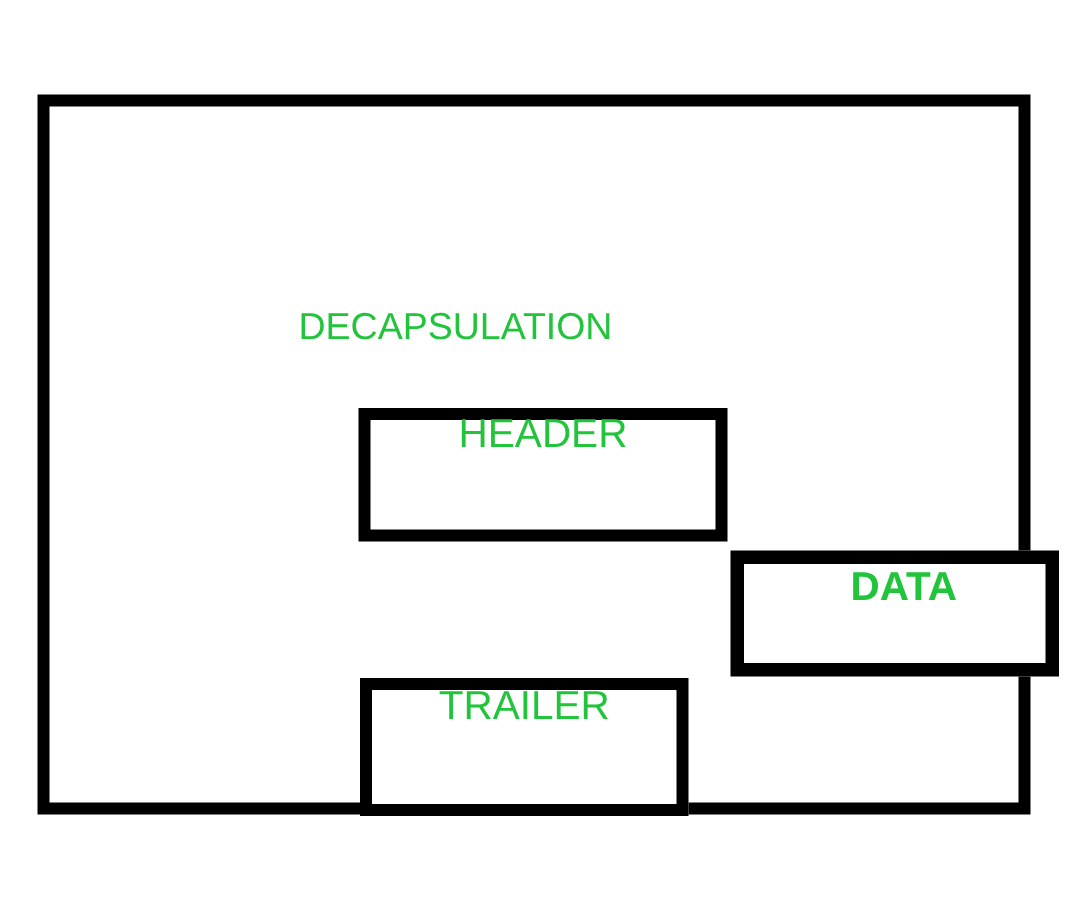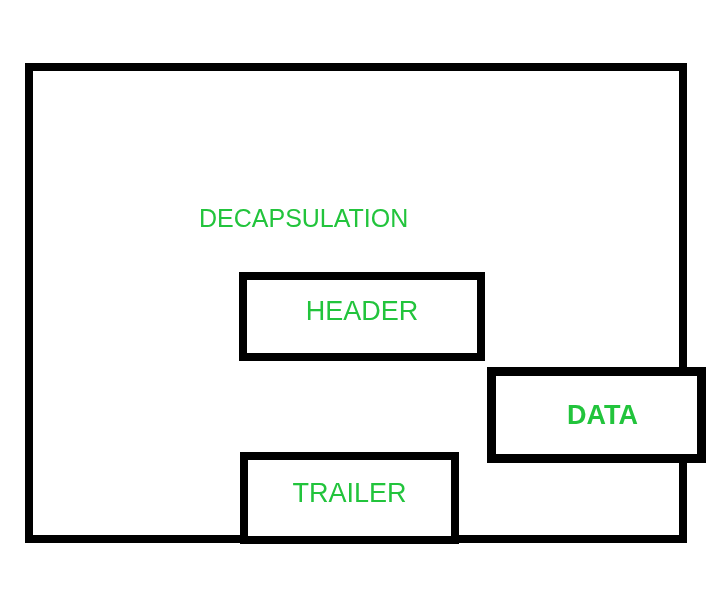--- a/index.html
+++ b/index.html
@@ -46,21 +46,20 @@
     margin-top: 40px;
   }
 
   
   .seg-box {
     position: absolute;
     box-sizing: border-box;
     border: 8px solid #000000;
     background: #ffffff;
     display: flex;
-    align-items: center;
     justify-content: center;
   }
   .seg-label {
     font-size: 27px;
     line-height: 30px;
     white-space: nowrap;
     color: #22c43c;
   }
 
   
@@ -74,21 +73,21 @@
   .box-header .seg-label {
     position: relative;
     top: -6px;
   }
 
   
   .box-data {
     left: 454px;
     top: 296px;
     width: 219px;
-    height: 96px;
+    height: 84px;
     border-width: 9px;
     z-index: 2;
   }
   .box-data .seg-label {
     font-weight: bold;
     position: relative;
     left: 6px;
   }
 
   

